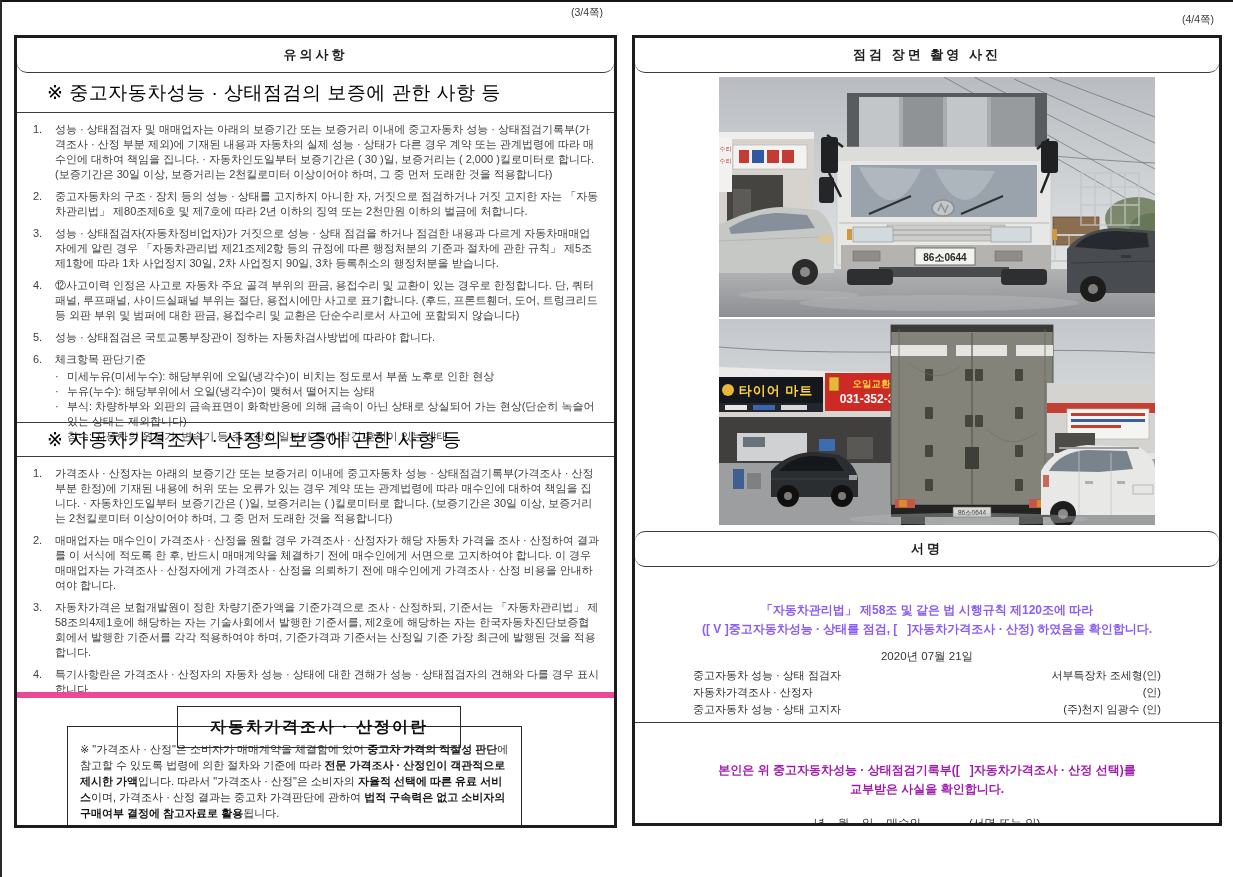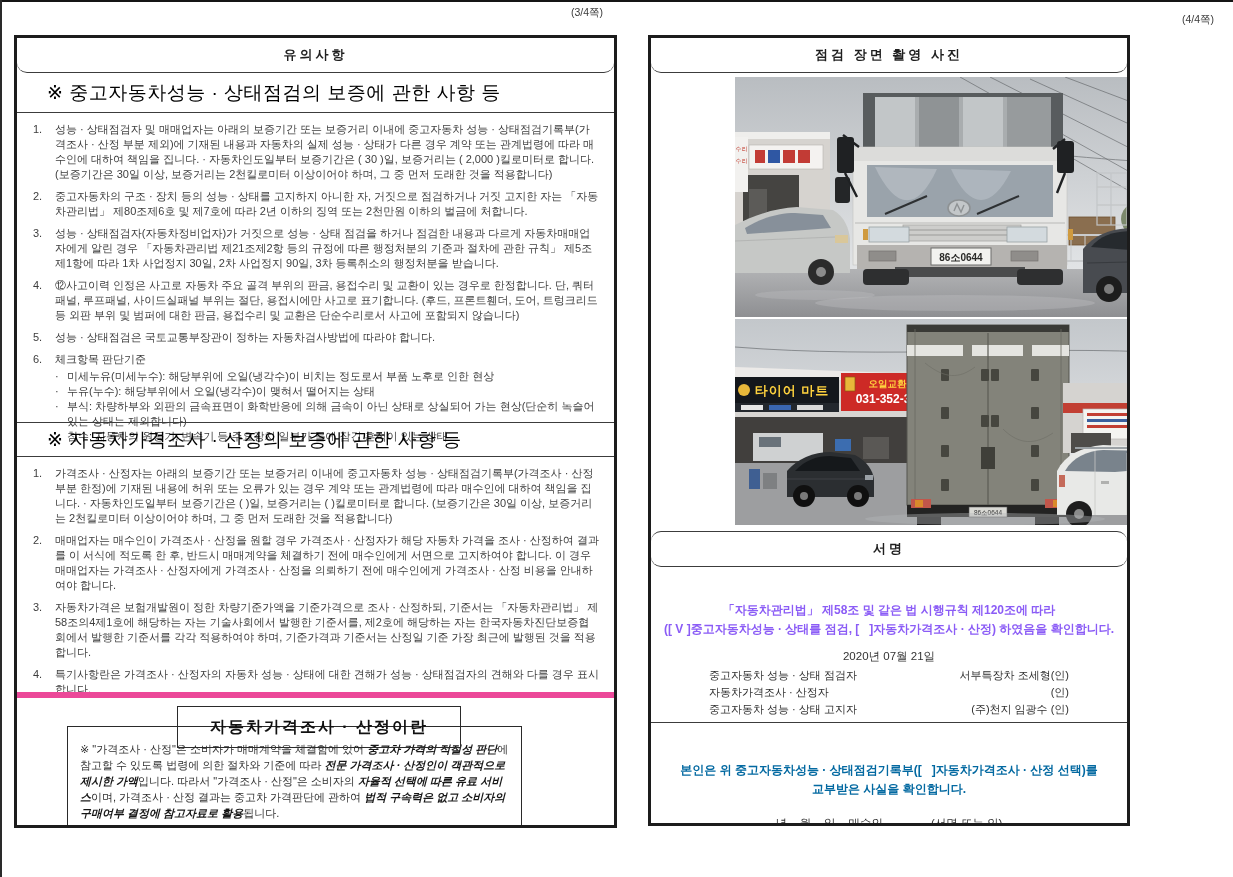--- a/index.html
+++ b/index.html
@@ -7,55 +7,55 @@
     width:1233px;height:877px;position:relative;background:#ffffff;
     font-family:"Liberation Sans","DejaVu Sans",sans-serif;color:#2e2e2e;overflow:hidden;
   }
   .edge-top{position:absolute;left:0;top:0;width:1233px;height:2px;background:#151515;}
   .edge-left{position:absolute;left:0;top:0;width:2px;height:877px;background:#2a2a2a;}
   .pagenum{position:absolute;font-size:10.5px;color:#3a3a3a;}
   #pn-left{left:571px;top:6px;}
   #pn-right{left:1182px;top:13px;}
   .page{position:absolute;top:35px;border:3px solid #1c1c1c;background:#fff;box-sizing:border-box;overflow:hidden;}
   #page-left{left:14px;width:603px;height:793px;}
-  #page-right{left:632px;width:482px;height:791px;margin-left:16px;}
+  #page-right{left:632px;width:590px;height:791px;}
   .row-title{height:34px;border-bottom:1px solid #3c3c3c;display:flex;align-items:center;justify-content:center;
     font-weight:bold;font-size:13px;color:#1f1f1f;letter-spacing:3px;border-radius:10px;}
   .sec-heading{height:39px;border-bottom:1px solid #3c3c3c;display:flex;align-items:center;padding-left:30px;
     font-size:19px;color:#000000;letter-spacing:.5px;}
   .sec-heading.second{border-top:1px solid #3c3c3c;height:33px;}
   .list-area{padding:9px 14px 0 16px;font-size:11px;line-height:15px;color:#3d3d3d;box-sizing:border-box;}
   #list1{height:309px;}
   #list2{height:235px;}
   .li{display:flex;margin-bottom:7px;}
   .li .num{width:22px;flex:none;}
   .li .txt{flex:1;}
   .sub{display:flex;margin-left:22px;}
   .sub .dot{width:12px;flex:none;}
   .sub .stext{flex:1;}
   .bottom-area{position:relative;border-top:6px solid #ec4899;height:131px;}
   .notice-par{position:absolute;left:50px;top:28px;width:455px;border:1.5px solid #2a2a2a;
     padding:14px 12px 10px;box-sizing:border-box;font-size:11px;line-height:16px;color:#2f2f2f;background:transparent;z-index:2;}
   .notice-title{position:absolute;left:160px;top:8px;width:282px;height:40px;border:1.5px solid #2a2a2a;
     display:flex;align-items:center;justify-content:center;font-size:16px;font-weight:bold;letter-spacing:2px;color:#111;z-index:3;background:transparent;}
-  .seg-b{font-weight:bold;color:#161616;font-style:italic;}
+  .seg-b{font-weight:bold;color:#161616;}
   
   .photos{height:458px;padding-top:2px;box-sizing:border-box;}
   .photo{display:block;margin:2px 0 2px 84px;width:436px;background:#c9ccd0;}
   #photo1{height:240px;}
   #photo2{height:206px;}
   .row-title.sign-h{border-top:1px solid #3c3c3c;}
   .sig-area{height:155px;text-align:center;padding-top:34px;box-sizing:border-box;}
   .sig-line{font-size:12px;font-weight:bold;color:#8b5cf6;line-height:19px;}
   .sig-date{font-size:11.5px;margin-top:10px;color:#333;}
   .sig-rows{margin-top:3px;padding:0 58px;}
   .sig-row{display:flex;justify-content:space-between;font-size:11px;line-height:17px;color:#2f2f2f;}
   .sig-row .v{text-align:right;}
   .confirm-area{border-top:1px solid #3c3c3c;text-align:center;padding-top:38px;}
-  .confirm-line{font-size:12px;font-weight:bold;line-height:19px;color:#0369a1;}
+  .confirm-line{font-size:12px;font-weight:bold;line-height:19px;color:#a21caf;}
   .confirm-sign{margin-top:17px;font-size:11.5px;color:#2f2f2f;display:flex;justify-content:center;gap:48px;}
   svg{display:block;}
 </style>
 </head>
 <body>
 
 <div class="edge-top"></div>
 <div class="edge-left"></div>
 
 <div class="pagenum" id="pn-left">(3/4쪽)</div>

